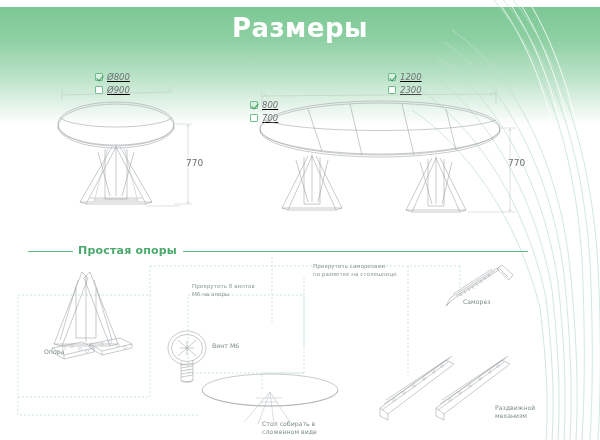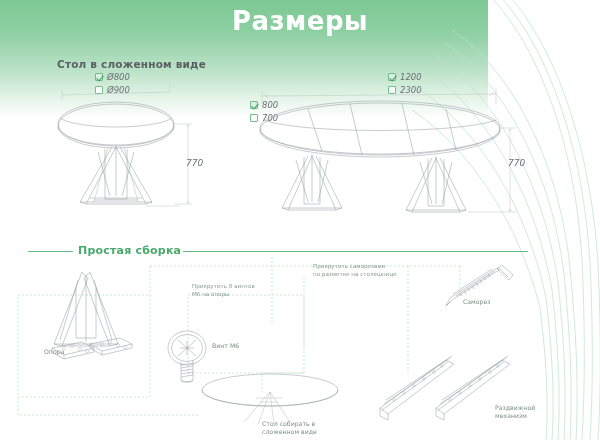--- a/index.html
+++ b/index.html
@@ -5,60 +5,60 @@
   html,body{margin:0;padding:0;}
   body{
     width:600px;height:440px;overflow:hidden;position:relative;
     background:#ffffff;
     font-family:"DejaVu Sans","Liberation Sans",sans-serif;
   }
   .page{position:absolute;inset:0;width:600px;height:440px;overflow:hidden;background:#fff;}
 
   
   .header{
-    position:absolute;left:0;top:0;width:488px;height:118px;
+    position:absolute;left:0;top:7px;width:600px;height:118px;
     background:linear-gradient(to bottom,#7cc894 0%,#8ed0a3 28%,#bfe4cb 62%,#e6f4ea 84%,#ffffff 100%);
     overflow:hidden;
   }
   .header-title{
     position:absolute;left:0;top:6px;width:600px;text-align:center;
     font-size:26px;font-weight:bold;color:#ffffff;letter-spacing:.5px;
   }
   .swirl{position:absolute;right:0;top:0;width:130px;height:440px;pointer-events:none;}
 
   
   .sec-title{
     position:absolute;font-size:10.5px;font-weight:bold;color:#5a5f63;
     letter-spacing:.2px;white-space:nowrap;
   }
   .sec-left{left:57px;top:58px;}
   .sec-right{left:312px;top:58px;}
 
   
-  .cbgroup{position:absolute;}
+  .cbgroup{position:absolute;text-decoration:underline;}
   .cbrow{display:flex;align-items:center;gap:4px;height:11px;margin-bottom:2px;}
   .cbbox{
     width:8px;height:8px;box-sizing:border-box;
     border:1px solid #6fbf8c;border-radius:1px;background:#fff;
     position:relative;flex:0 0 auto;
   }
   .cbbox.on{background:#d9f0e1;}
   .cbbox.on:after{
     content:"";position:absolute;left:1.5px;top:0px;
     width:3px;height:6px;border:solid #3f9e62;border-width:0 1.4px 1.4px 0;
     transform:rotate(42deg);
   }
   .cblabel{font-size:8.5px;color:#6a6f73;font-style:italic;white-space:nowrap;}
 
   .cb-left{left:95px;top:71px;}
   .cb-right{left:388px;top:71px;}
   .cb-side{left:250px;top:99px;}
 
   
-  .dim{position:absolute;font-size:9px;font-style:italic;color:#6a6f73;white-space:nowrap;text-align:center;}
+  .dim{position:absolute;font-size:9px;color:#6a6f73;white-space:nowrap;text-align:center;}
 
   
   .band{position:absolute;left:0;top:244px;width:530px;height:14px;}
   .band-line{position:absolute;top:7px;height:1px;background:#63bb84;}
   .band-l{left:28px;width:45px;}
   .band-r{left:183px;width:345px;}
   .band-title{
     position:absolute;left:78px;top:0px;font-size:11px;font-weight:bold;
     color:#4aa96c;white-space:nowrap;letter-spacing:.2px;
   }
@@ -96,21 +96,20 @@
       <path d="M30,-14 C78,32 120,134 128,264 C132,352 130,408 128,440"></path>
       <path d="M-18,30 C36,66 88,152 100,268 C108,350 108,400 106,440"></path>
       <path d="M-26,42 C28,78 80,162 94,274 C102,354 102,402 100,440"></path>
       <path d="M-34,56 C20,92 72,174 88,282 C96,358 96,404 94,440"></path>
       <path d="M-42,72 C12,108 64,188 82,290 C90,362 90,406 88,440"></path>
       <path d="M-50,90 C4,126 56,202 76,298 C84,366 84,408 82,440"></path>
       <path d="M-58,110 C-4,146 48,218 70,308 C78,372 78,410 76,440"></path>
     </g>
   </svg>
 
-  <div class="sec-title sec-left">Стол в сложенном виде</div>
 
   <div class="cbgroup cb-left">
     <div class="cbrow">
       <span class="cbbox on"></span>
       <span class="cblabel">Ø800</span>
     </div>
     <div class="cbrow">
       <span class="cbbox"></span>
       <span class="cblabel">Ø900</span>
     </div>
@@ -226,21 +225,21 @@
     <g class="dimln">
       <path d="M250,50 L266,50 M218,134 L266,134"></path>
       <path d="M260,50 L260,134"></path>
       <path d="M258,52 L262,52 M258,132 L262,132"></path>
     </g>
   </svg>
   <div class="dim" style="left:508px;top:158px;">770</div>
 
   <div class="band">
     <div class="band-line band-l"></div>
-    <div class="band-title">Простая сборка</div>
+    <div class="band-title">Простая опоры</div>
     <div class="band-line band-r"></div>
   </div>
 
   <svg style="position:absolute;left:0;top:255px;" width="540" height="185" viewBox="0 0 540 185">
     <g fill="none" stroke="#b6dcc6" stroke-width=".7" stroke-dasharray="2,2">
 
       <path d="M150,11 L460,11"></path>
 
       <path d="M150,11 L150,40"></path>
       <path d="M272,2 L272,70"></path>

